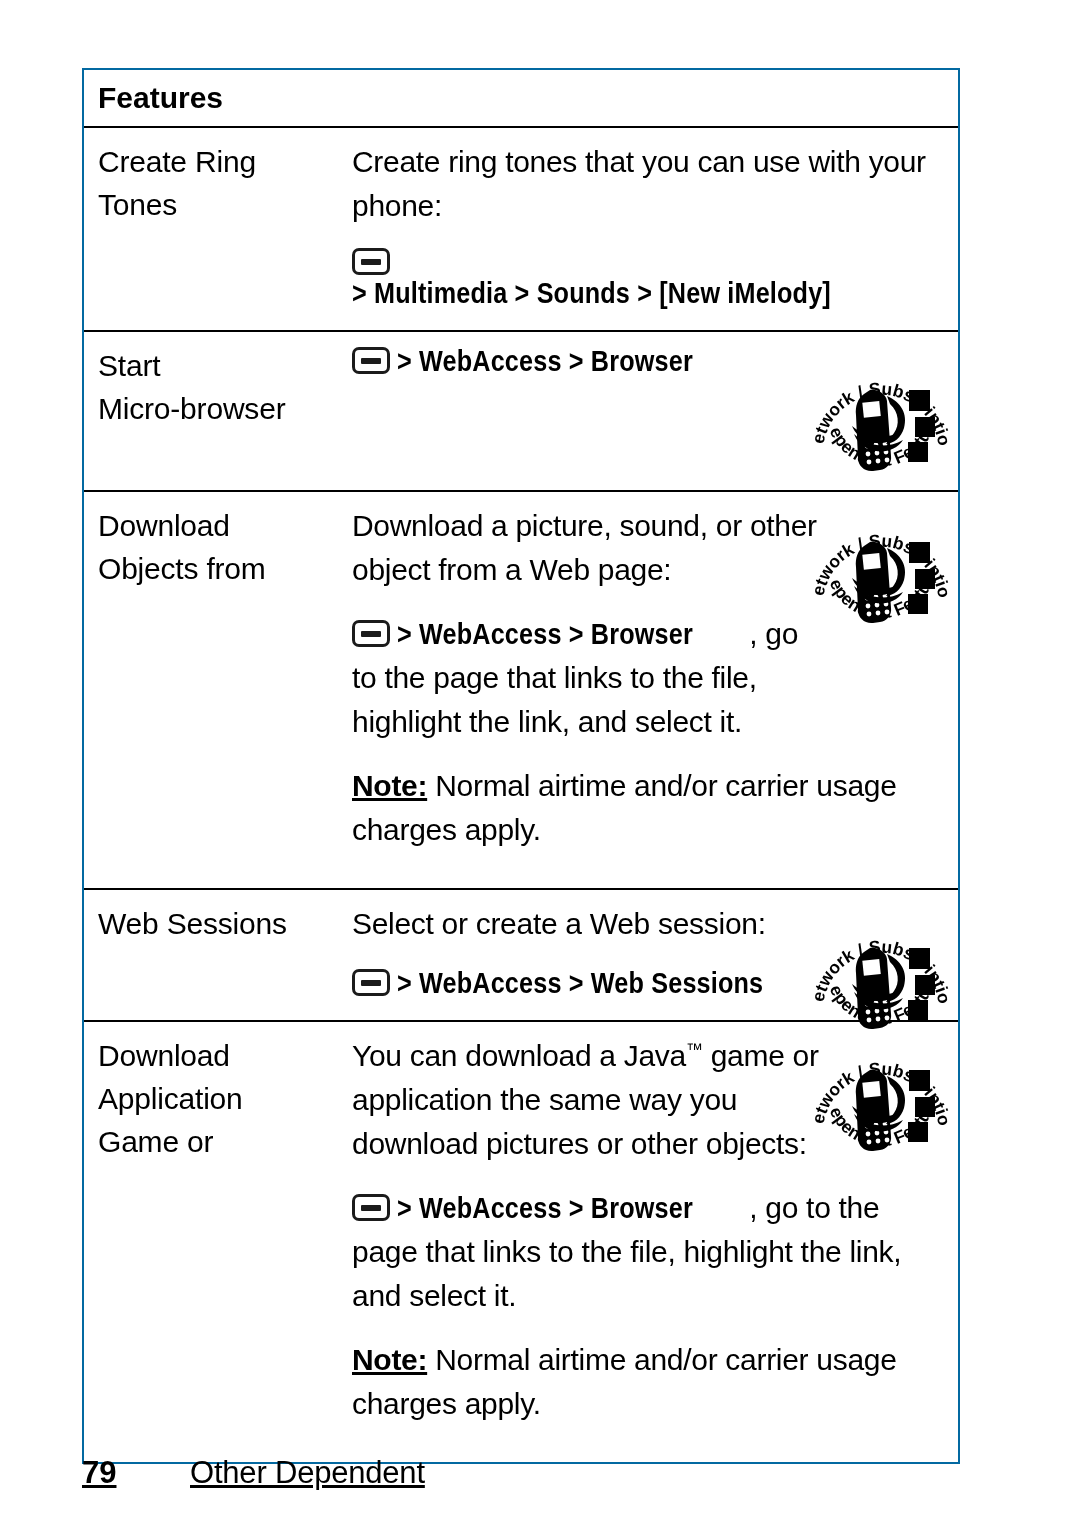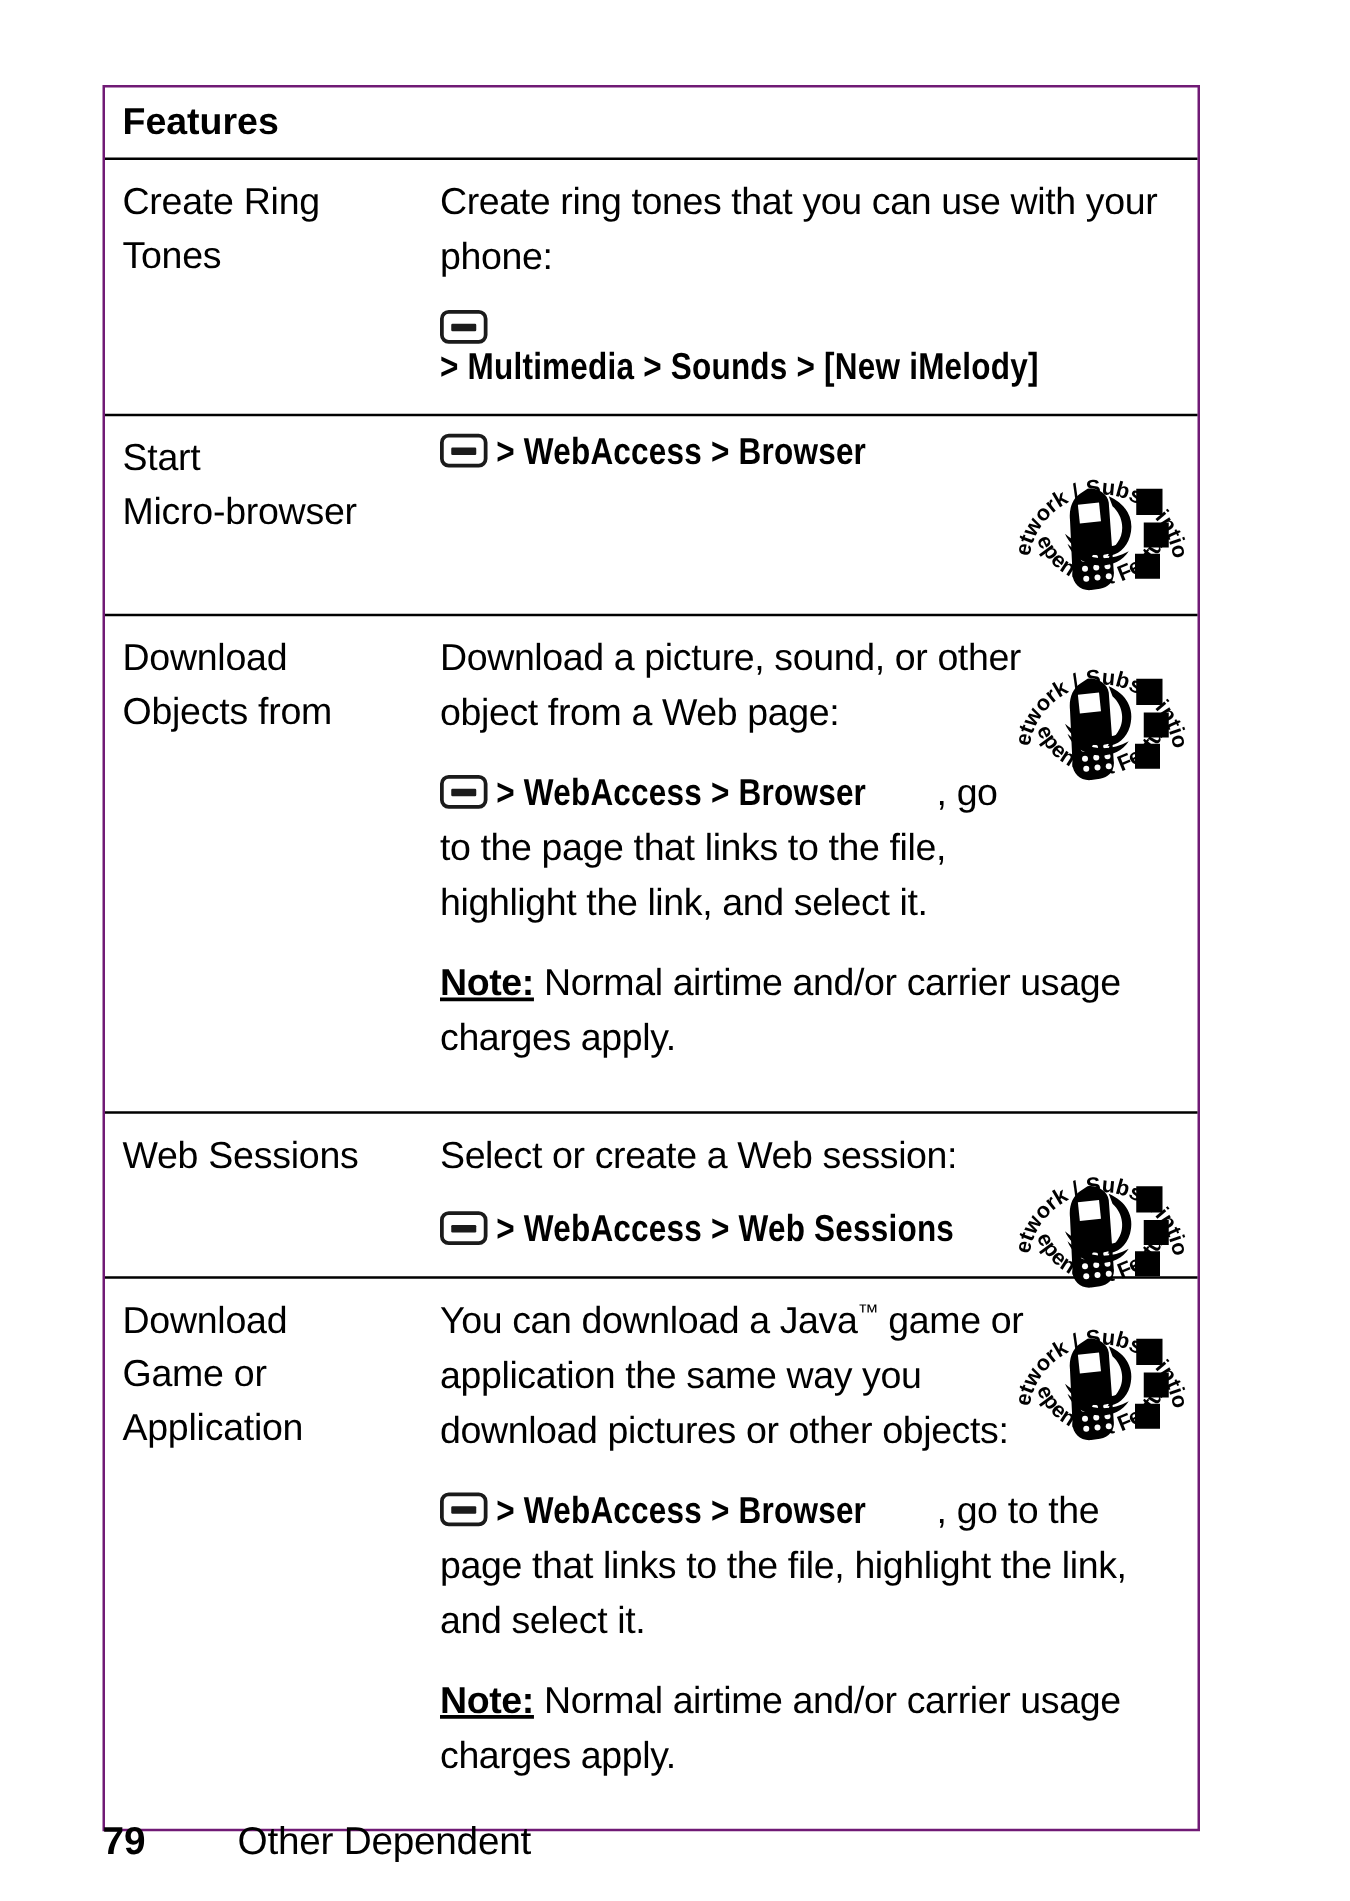--- a/index.html
+++ b/index.html
@@ -22,21 +22,21 @@
     width: 1080px;
     height: 1521px;
   }
 
   
   .feature-table {
     position: absolute;
     left: 82px;
     top: 68px;
     width: 878px;
-    border: 2px solid #701a75;
+    border: 2px solid #0369a1;
     border-collapse: collapse;
     box-sizing: border-box;
   }
   .feature-table .row {
     display: flex;
     align-items: stretch;
     border-bottom: 2px solid #000;
     box-sizing: border-box;
   }
   .feature-table .row:last-child { border-bottom: none; }
@@ -144,20 +144,21 @@
   .badge.b-websessions { right: 4px; top: 22px; }
   .badge.b-game { right: 4px; top: 12px; }
 
   
   .footer {
     position: absolute;
     left: 82px;
     top: 1455px;
     display: flex;
     align-items: baseline;
+    text-decoration: underline;
   }
   .footer-page {
     font-weight: bold;
     font-size: 31px;
     width: 108px;
   }
   .footer-title {
     font-size: 31px;
     letter-spacing: -0.2px;
   }
@@ -330,22 +331,22 @@
               <rect x="100" y="88" width="20" height="20"></rect>
             </g>
           </svg>
         </div>
       </div>
     </div>
 
     <div class="row">
       <div class="col-label">
         <div class="label-text">Download</div>
+        <div class="label-text">Application</div>
         <div class="label-text">Game or</div>
-        <div class="label-text">Application</div>
       </div>
       <div class="col-body">
         <p class="body-text para narrow">
           <span>You can download a Java</span><span class="sup-tm">™</span><span> game or application the same way you download pictures or other objects:</span>
         </p>
         <p class="body-text para wide">
           <span class="menukey"></span><span class="pathtxt"><span>&gt;</span> <span>WebAccess</span> <span>&gt;</span> <span>Browser</span></span><span class="plain-after">, go to the page that links to the file, highlight the link, and select it.</span>
         </p>
         <p class="body-text para wide">
           <span class="note-label">Note:</span><span> Normal airtime and/or carrier usage charges apply.</span>

